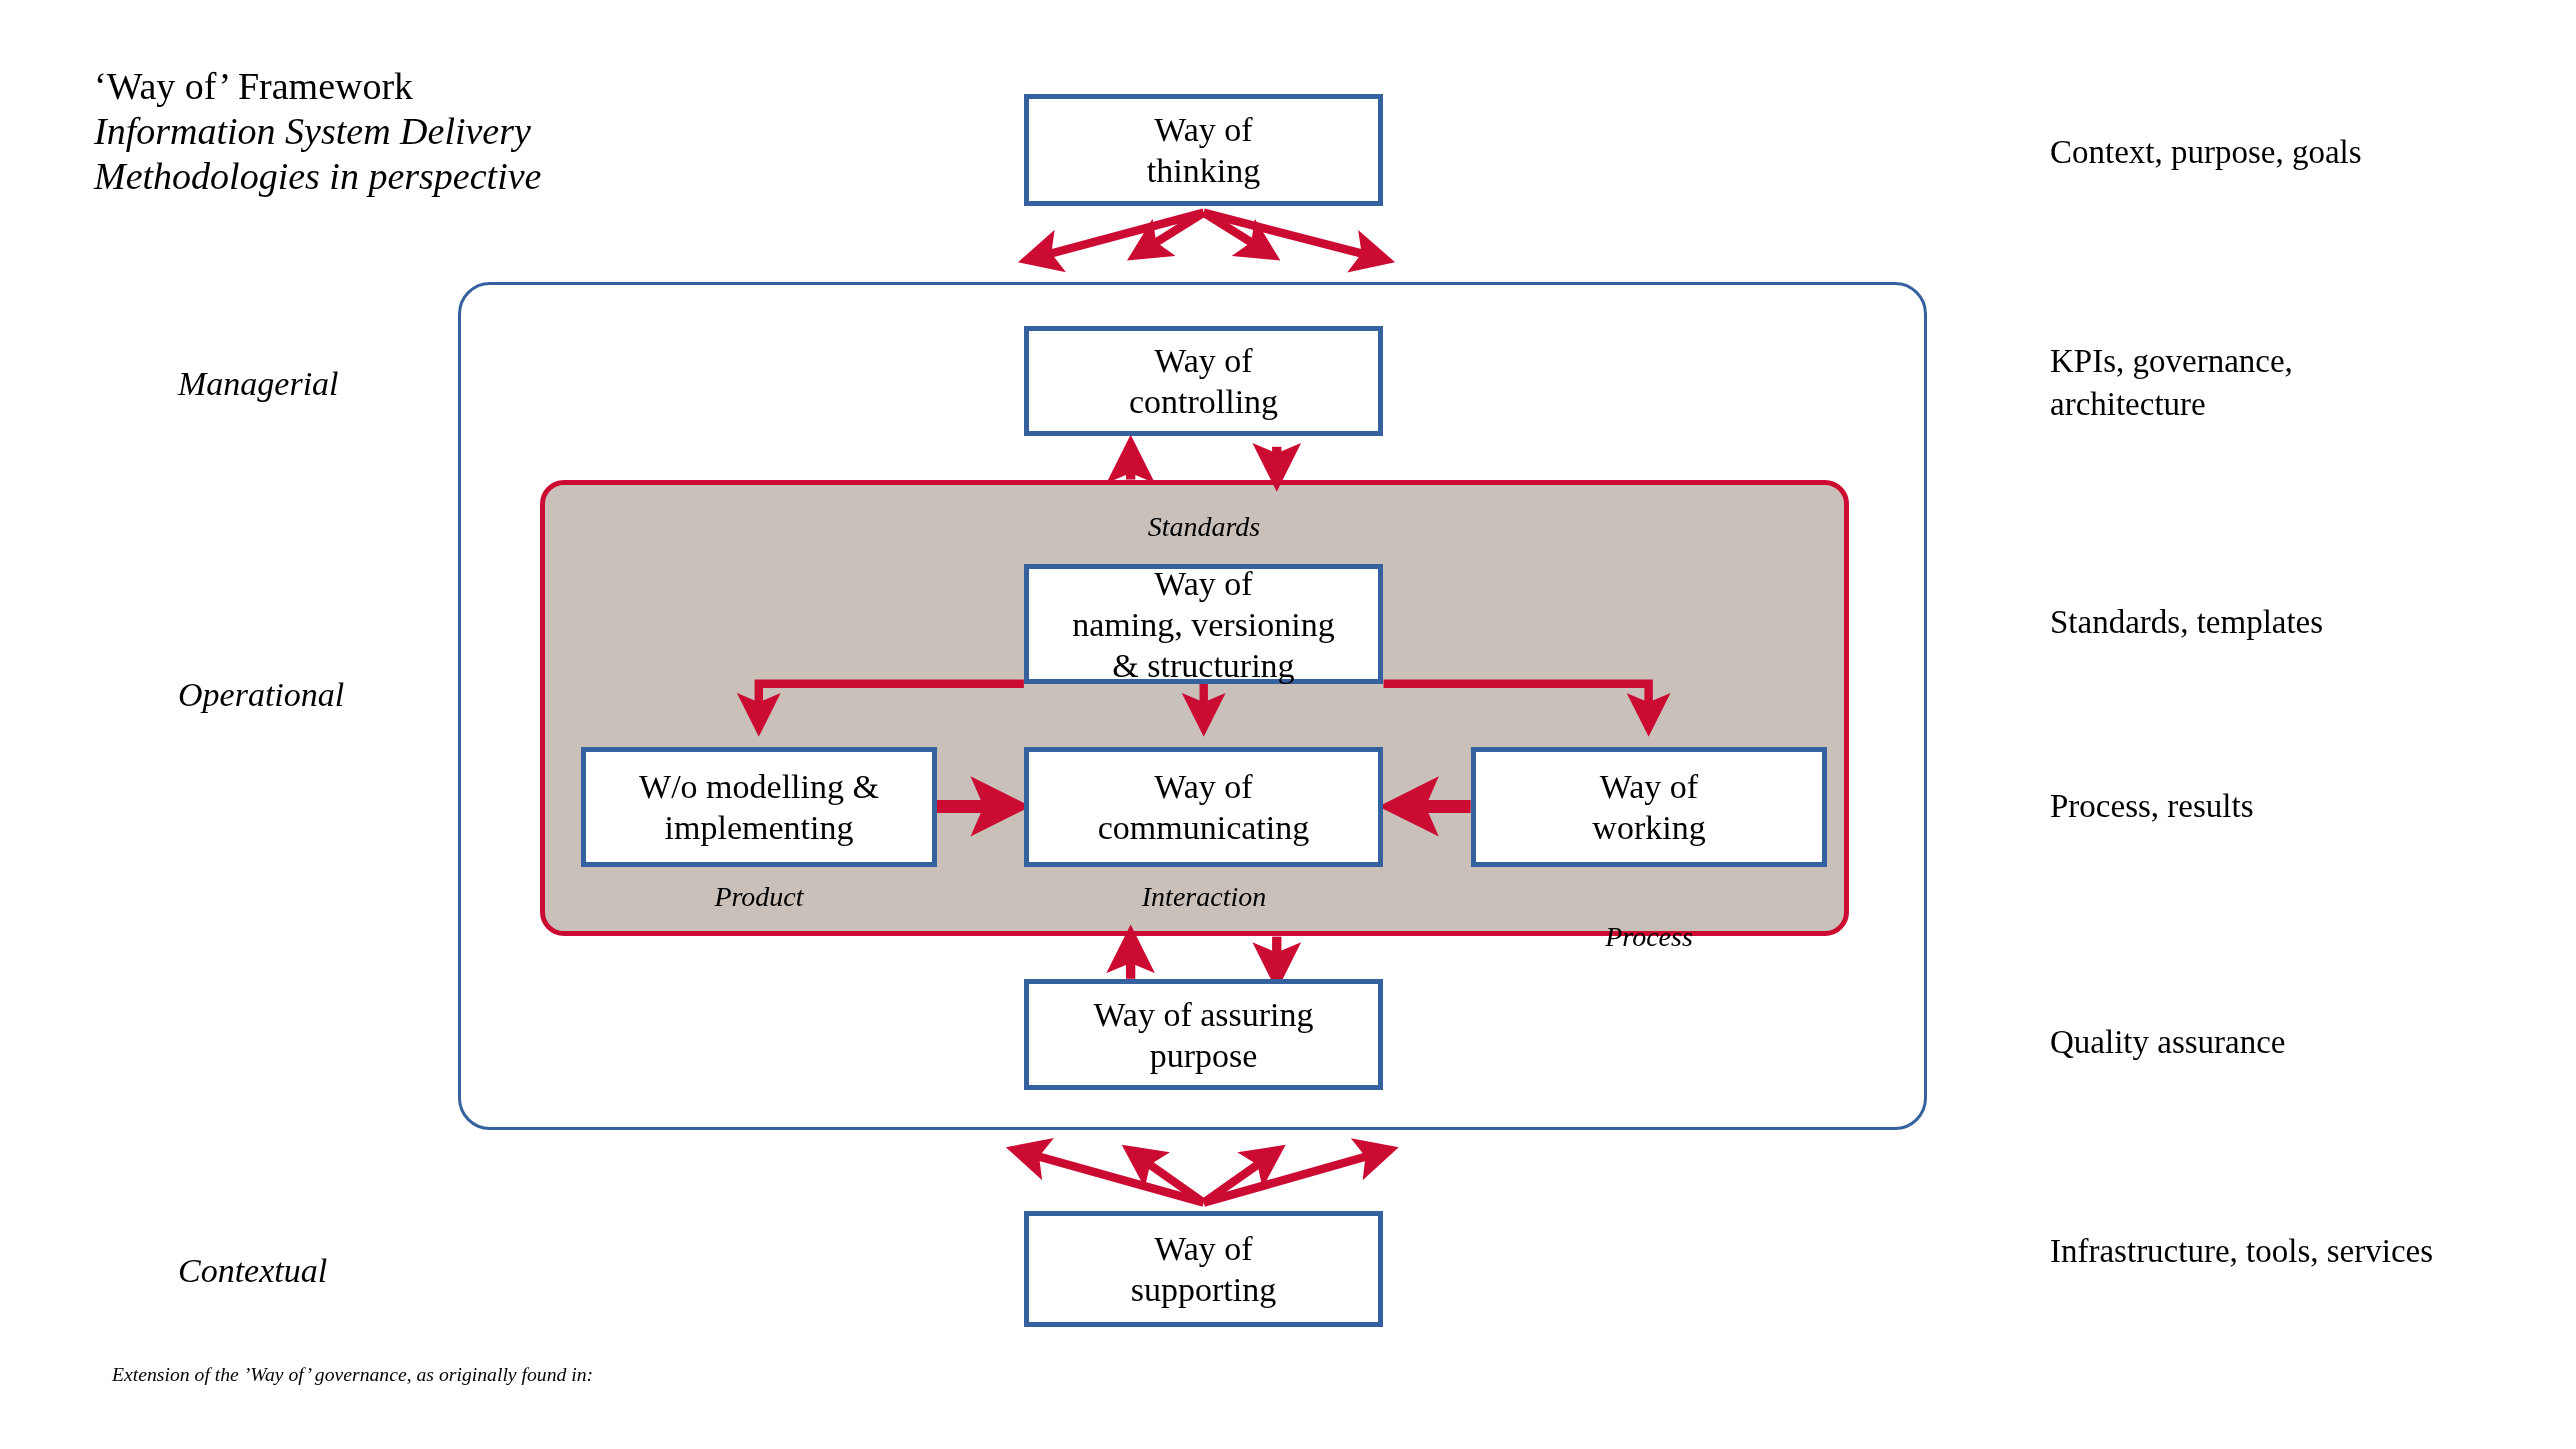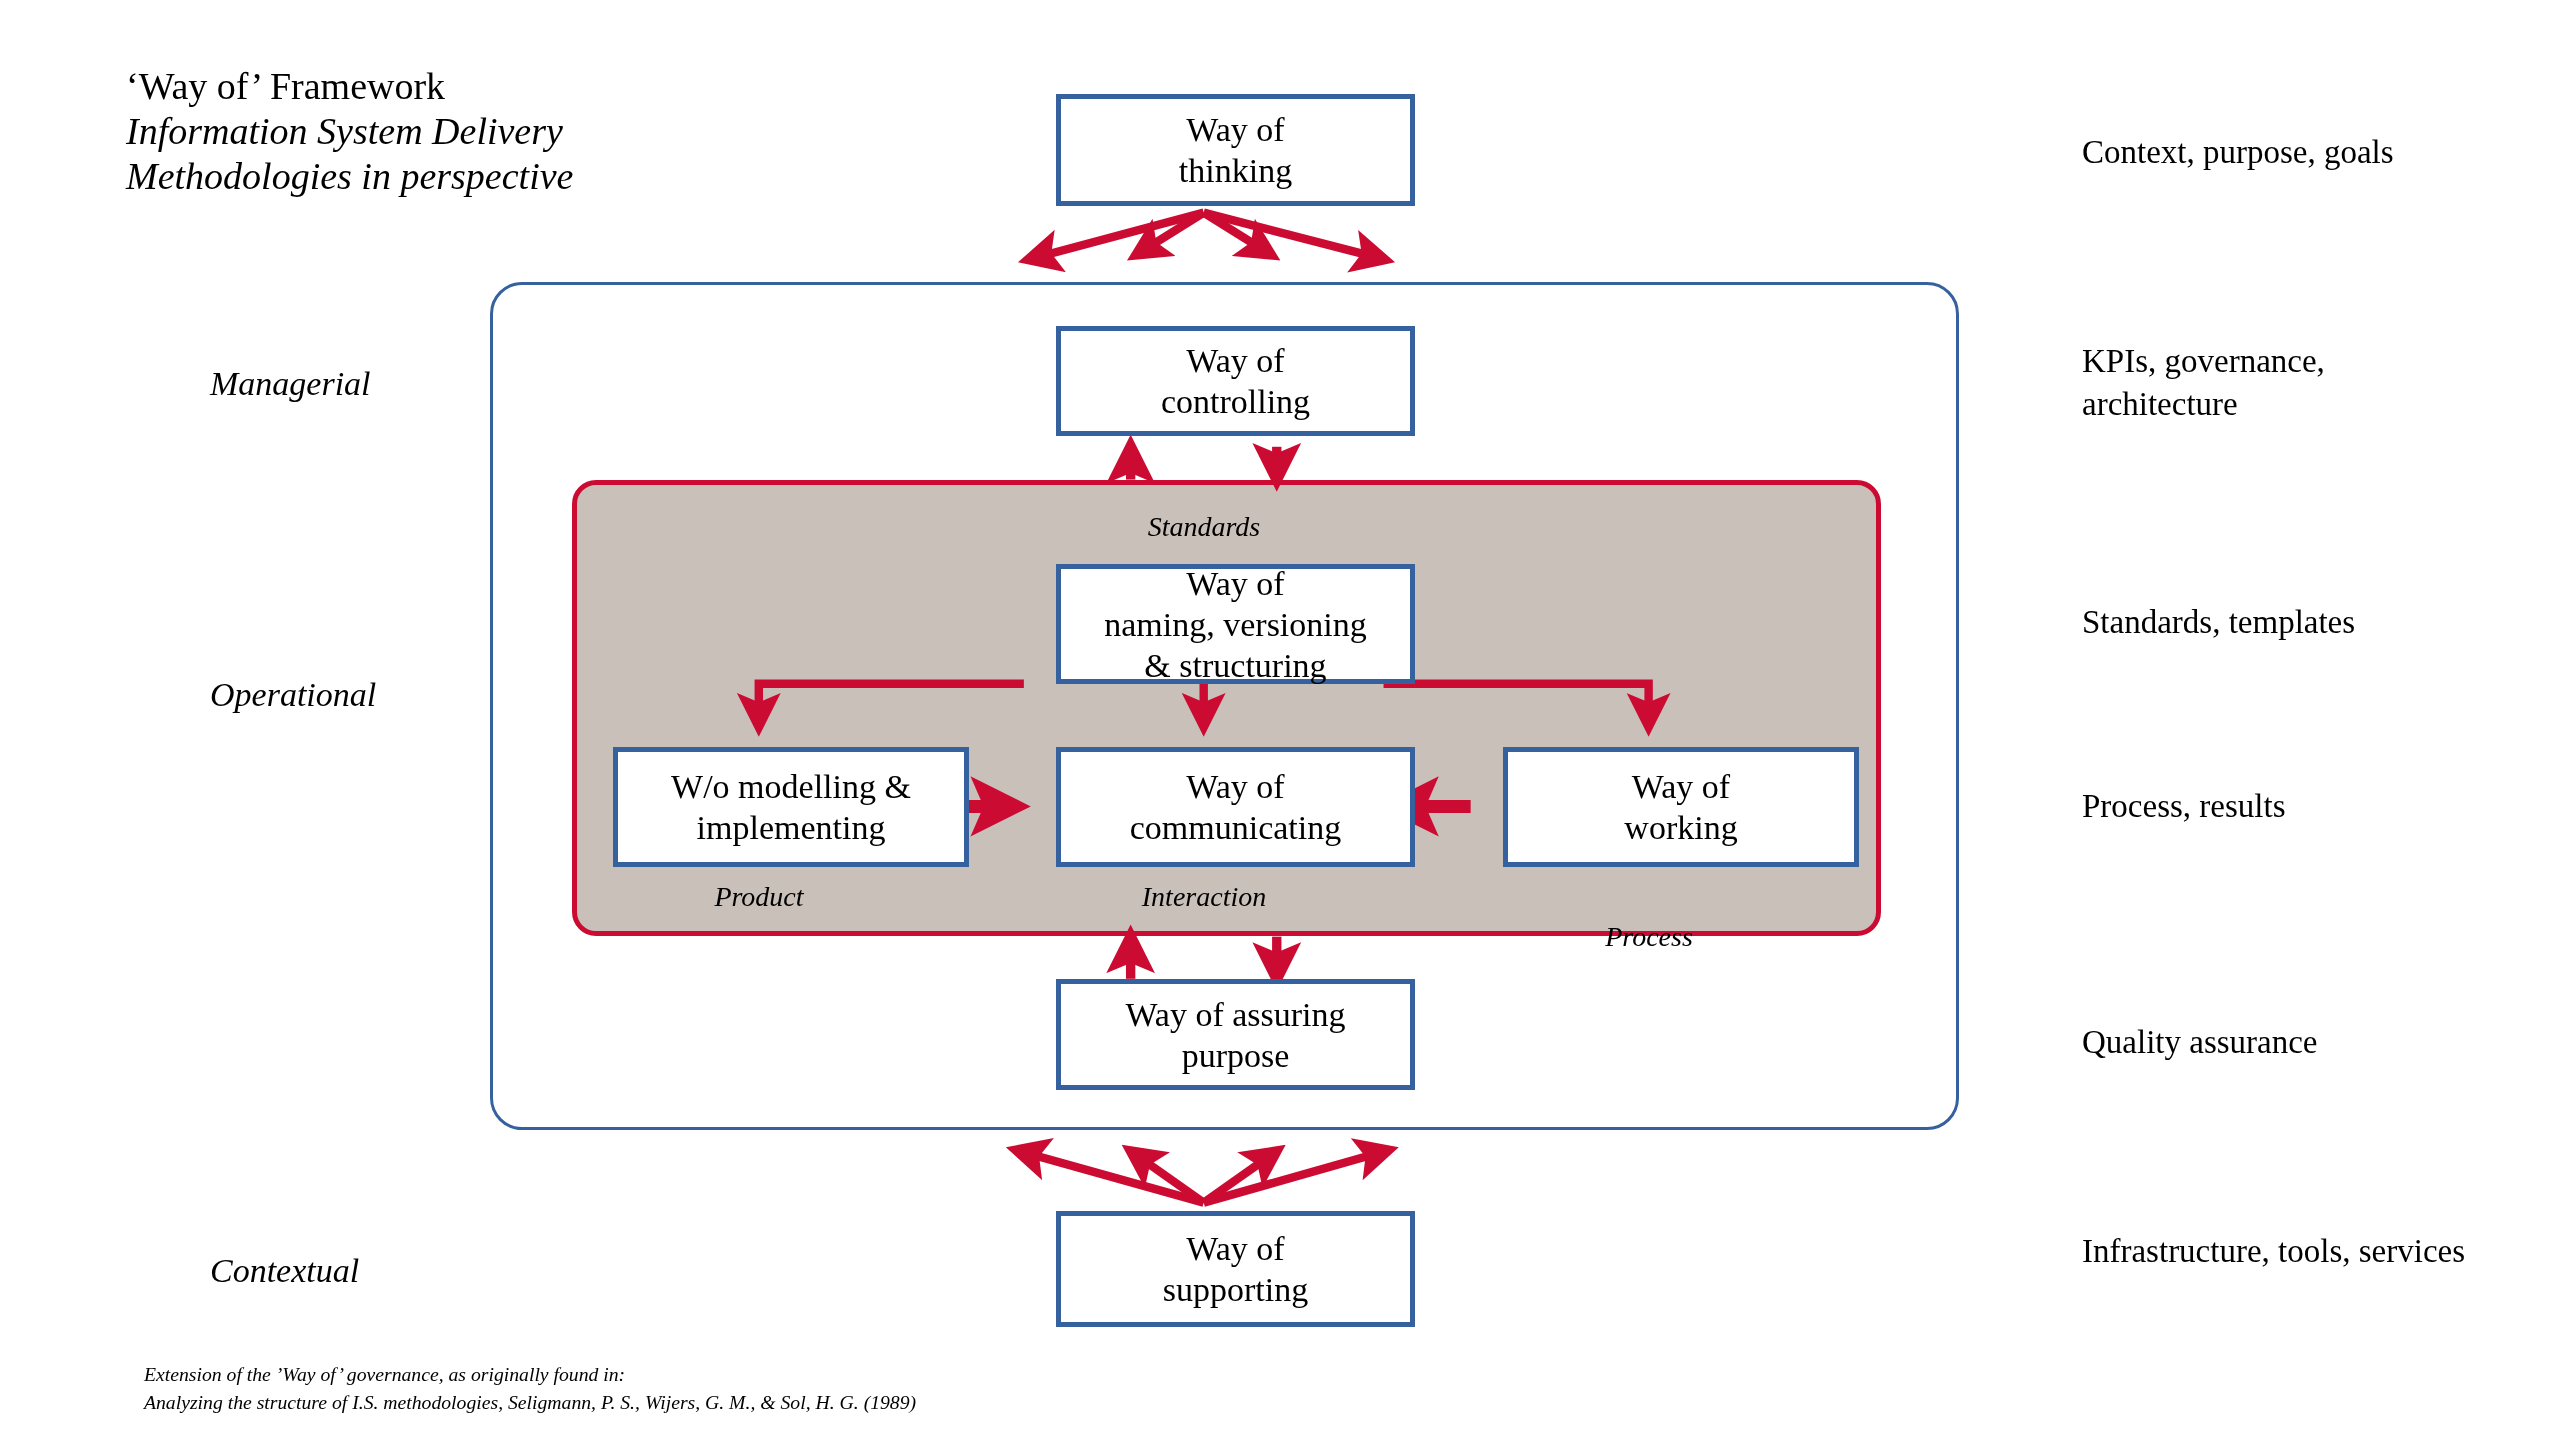--- a/index.html
+++ b/index.html
@@ -17,21 +17,21 @@
     color: #000000;
   }
   svg.layer {
     position: absolute;
     left: 0;
     top: 0;
     width: 2576px;
     height: 1449px;
     pointer-events: none;
   }
-  .abs { position: absolute; margin-left: 32px; }
+  .abs { position: absolute; }
 
   
   #title-block {
     left: 94px;
     top: 64px;
     width: 843px;
   }
   #title-line1 {
     font-size: 38px;
     line-height: 45px;
@@ -251,17 +251,16 @@
 
   <div class="abs right-note" style="left:2050px; top:131px;">Context, purpose, goals</div>
   <div class="abs right-note" style="left:2050px; top:340px;">KPIs, governance, architecture</div>
   <div class="abs right-note" style="left:2050px; top:601px;">Standards, templates</div>
   <div class="abs right-note" style="left:2050px; top:785px;">Process, results</div>
   <div class="abs right-note" style="left:2050px; top:1021px;">Quality assurance</div>
   <div class="abs right-note" style="left:2050px; top:1230px;">Infrastructure, tools, services</div>
 
   <div class="abs" id="footnote">
     <div>Extension of the ’Way of’ governance, as originally found in:</div>
-    <div>Analyzing the structure of I.S. methodologies, Seligmann, P. S., Wijers, G. M., &amp; Sol, H. G. (1989)</div>
   </div>
 
 </div>
 
 
 </body></html>

